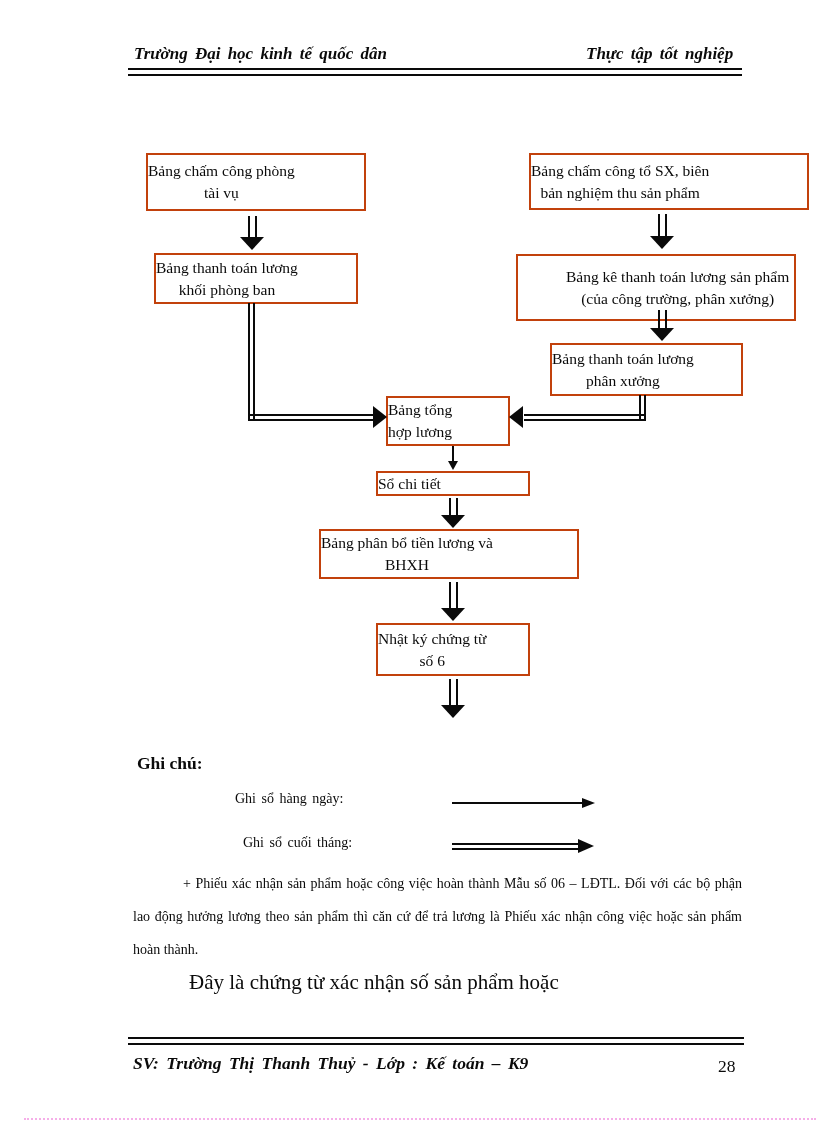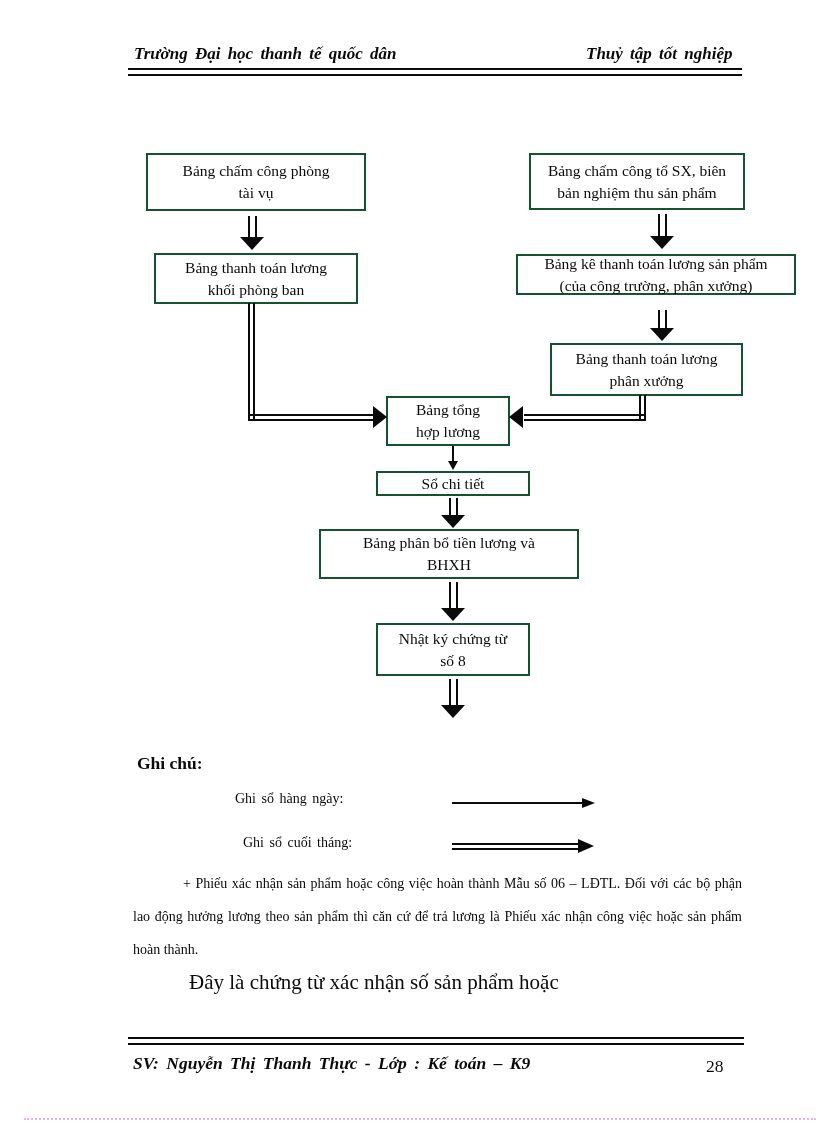--- a/index.html
+++ b/index.html
@@ -10,25 +10,25 @@
     background:#ffffff;
     font-family:"Liberation Serif","DejaVu Serif",serif;
     color:#0a0a0a;
     overflow:hidden;
   }
   .abs{position:absolute;box-sizing:border-box;}
   
   .hdr-text{font-size:17px;font-style:italic;font-weight:bold;word-spacing:3px;white-space:nowrap;}
   .rule-double{border-top:2px solid #0a0a0a;border-bottom:2px solid #0a0a0a;}
   .ftr-text{font-size:17.5px;font-style:italic;font-weight:bold;word-spacing:3px;white-space:nowrap;}
-  .pg-num{font-size:17.5px;}
+  .pg-num{font-size:17.5px;margin-left:12px;}
   
   .fbox{
-    border:2px solid #14532d;
-    display:flex;align-items:center;justify-content:center;
+    border:2px solid #c2410c;
+    display:flex;align-items:center;justify-content:flex-start;
     text-align:center;
     font-size:15.5px;line-height:22px;
     white-space:pre-line;
     background:#ffffff;
   }
   
   .arrv{display:flex;flex-direction:column;align-items:center;width:26px;}
   .arrv .shaft{width:9px;border-left:2px solid #0a0a0a;border-right:2px solid #0a0a0a;box-sizing:border-box;}
   .tri-down{width:0;height:0;border-left:12px solid transparent;border-right:12px solid transparent;border-top:13px solid #0a0a0a;}
   
@@ -51,58 +51,58 @@
   .para{font-size:14px;line-height:33px;text-align:justify;}
   .para2{font-size:21px;line-height:33px;}
   
   .page-edge{border-top:2px dotted #f5aee8;}
 </style>
 </head>
 <body>
 
 <div class="page">
 
-  <div class="abs hdr-text" style="left:134px;top:44px;">Trường Đại học thanh tế quốc dân</div>
-  <div class="abs hdr-text" style="left:586px;top:44px;">Thuỷ tập tốt nghiệp</div>
+  <div class="abs hdr-text" style="left:134px;top:44px;">Trường Đại học kinh tế quốc dân</div>
+  <div class="abs hdr-text" style="left:586px;top:44px;">Thực tập tốt nghiệp</div>
   <div class="abs rule-double" style="left:128px;top:68px;width:614px;height:8px;"></div>
 
   <div class="abs fbox" style="left:146px;top:153px;width:220px;height:58px;">
     <span>Bảng chấm công phòng
 tài vụ</span>
   </div>
-  <div class="abs fbox" style="left:529px;top:153px;width:216px;height:57px;">
+  <div class="abs fbox" style="left:529px;top:153px;width:280px;height:57px;">
     <span>Bảng chấm công tổ SX, biên
 bản nghiệm thu sản phẩm</span>
   </div>
   <div class="abs fbox" style="left:154px;top:253px;width:204px;height:51px;">
     <span>Bảng thanh toán lương
 khối phòng ban</span>
   </div>
-  <div class="abs fbox" style="left:516px;top:254px;width:280px;height:41px;">
+  <div class="abs fbox" style="left:516px;top:254px;width:280px;height:67px;padding-left:48px;">
     <span>Bảng kê thanh toán lương sản phẩm
 (của công trường, phân xưởng)</span>
   </div>
   <div class="abs fbox" style="left:550px;top:343px;width:193px;height:53px;">
     <span>Bảng thanh toán lương
 phân xưởng</span>
   </div>
   <div class="abs fbox" style="left:386px;top:396px;width:124px;height:50px;">
     <span>Bảng tổng
 hợp lương</span>
   </div>
   <div class="abs fbox" style="left:319px;top:529px;width:260px;height:50px;">
     <span>Bảng phân bổ tiền lương và
 BHXH</span>
   </div>
   <div class="abs fbox" style="left:376px;top:471px;width:154px;height:25px;">
     <span>Sổ chi tiết</span>
   </div>
   <div class="abs fbox" style="left:376px;top:623px;width:154px;height:53px;">
     <span>Nhật ký chứng từ
-số 8</span>
+số 6</span>
   </div>
 
   <div class="abs arrv" style="left:239px;top:216px;">
     <div class="shaft" style="height:21px;"></div>
     <div class="tri-down"></div>
   </div>
   <div class="abs arrv" style="left:649px;top:214px;">
     <div class="shaft" style="height:22px;"></div>
     <div class="tri-down"></div>
   </div>
@@ -143,18 +143,18 @@
   <div class="abs leg-tri-sm" style="left:582px;top:798px;"></div>
 
   <div class="abs legend-label" style="left:235px;top:835px;margin-left:8px;">Ghi sổ cuối tháng:</div>
   <div class="abs leg-line-double" style="left:452px;top:843px;width:128px;"></div>
   <div class="abs leg-tri-lg" style="left:578px;top:839px;"></div>
 
   <div class="abs para" style="left:133px;top:867px;width:609px;text-indent:50px;">+ Phiếu xác nhận sản phẩm hoặc công việc hoàn thành Mẫu số 06 – LĐTL. Đối với các bộ phận lao động hưởng lương theo sản phẩm thì căn cứ để trả lương là Phiếu xác nhận công việc hoặc sản phẩm hoàn thành.</div>
   <div class="abs para2" style="left:133px;top:966px;width:609px;text-indent:56px;">Đây là chứng từ xác nhận số sản phẩm hoặc</div>
 
   <div class="abs rule-double" style="left:128px;top:1037px;width:616px;height:8px;"></div>
-  <div class="abs ftr-text" style="left:133px;top:1053px;">SV: Nguyễn Thị Thanh Thực - Lớp : Kế toán – K9</div>
+  <div class="abs ftr-text" style="left:133px;top:1053px;">SV: Trường Thị Thanh Thuỷ - Lớp : Kế toán – K9</div>
   <div class="abs pg-num" style="left:706px;top:1056px;">28</div>
 
   <div class="abs page-edge" style="left:24px;top:1118px;width:792px;"></div>
 
 </div>
 
 </body></html>

